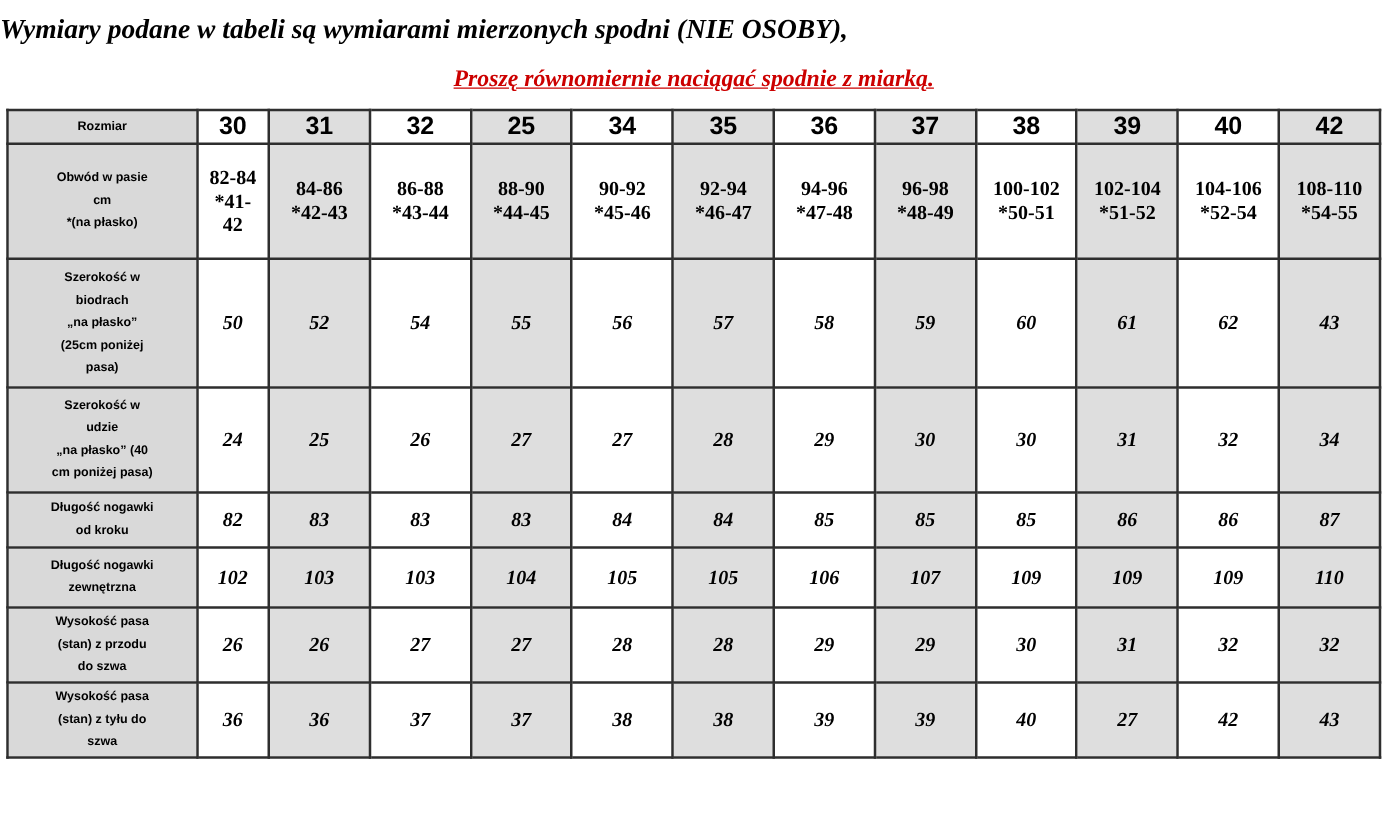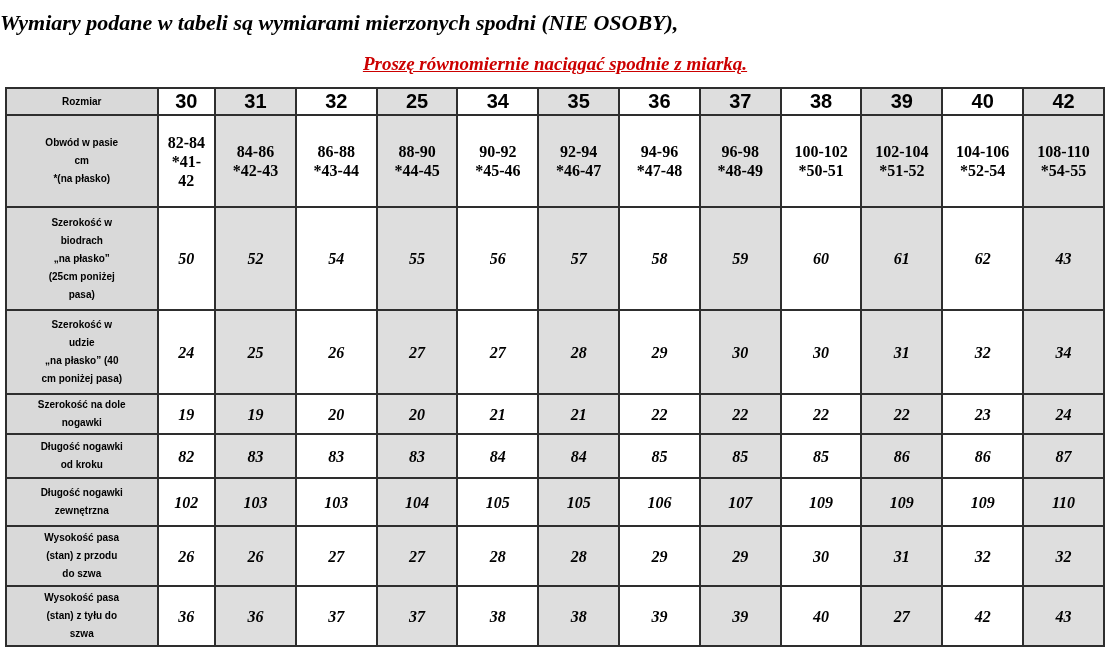--- a/index.html
+++ b/index.html
@@ -202,36 +202,20 @@
         <td class="data-cell">27</td>
         <td class="data-cell">27</td>
         <td class="data-cell">28</td>
         <td class="data-cell">29</td>
         <td class="data-cell">30</td>
         <td class="data-cell">30</td>
         <td class="data-cell">31</td>
         <td class="data-cell">32</td>
         <td class="data-cell">34</td>
       </tr>
-      <tr class="row-3">
-        <td class="label-cell">Szerokość na dole
-nogawki</td>
-        <td class="data-cell">19</td>
-        <td class="data-cell">19</td>
-        <td class="data-cell">20</td>
-        <td class="data-cell">20</td>
-        <td class="data-cell">21</td>
-        <td class="data-cell">21</td>
-        <td class="data-cell">22</td>
-        <td class="data-cell">22</td>
-        <td class="data-cell">22</td>
-        <td class="data-cell">22</td>
-        <td class="data-cell">23</td>
-        <td class="data-cell">24</td>
-      </tr>
       <tr class="row-4">
         <td class="label-cell">Długość nogawki
 od kroku</td>
         <td class="data-cell">82</td>
         <td class="data-cell">83</td>
         <td class="data-cell">83</td>
         <td class="data-cell">83</td>
         <td class="data-cell">84</td>
         <td class="data-cell">84</td>
         <td class="data-cell">85</td>

